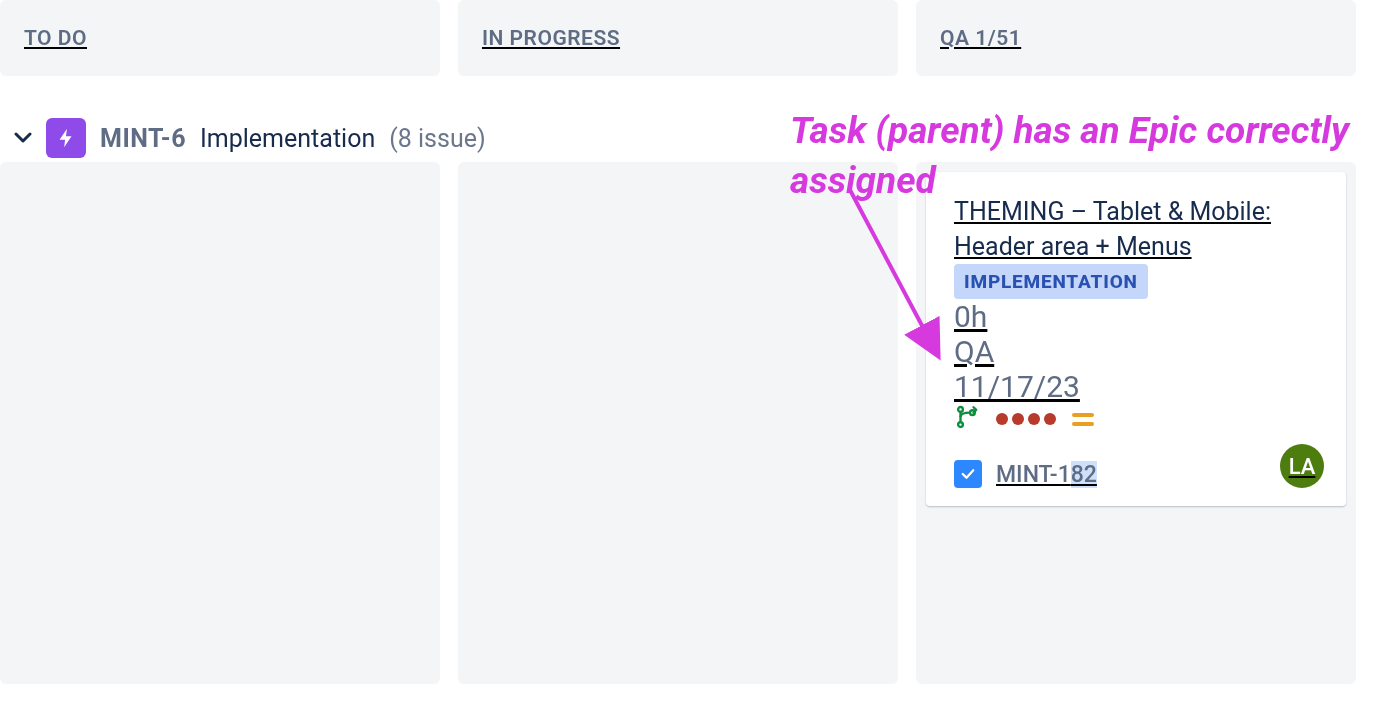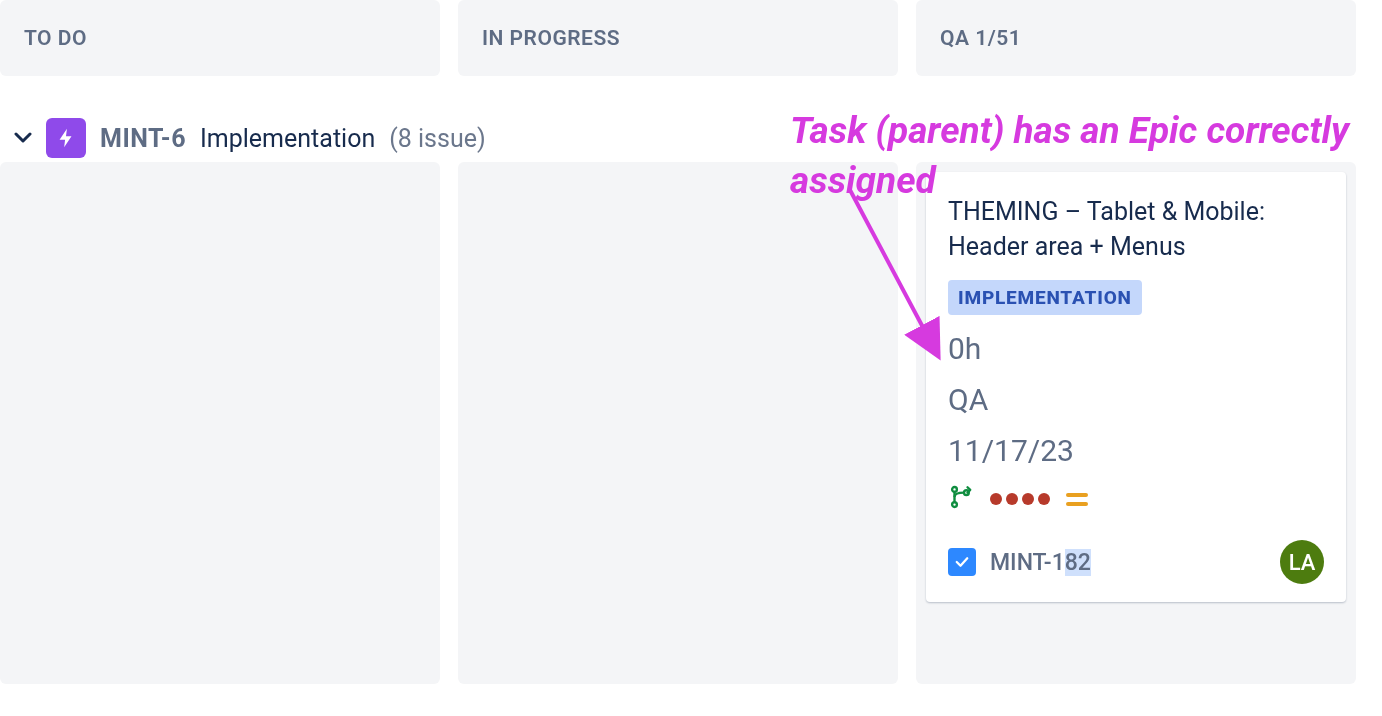--- a/index.html
+++ b/index.html
@@ -12,20 +12,21 @@
       background: #fff;
       width: 1382px;
       height: 716px;
       position: relative;
       overflow: hidden;
     }
     .board {
       display: flex;
       gap: 18px;
       padding: 0;
+      text-decoration: underline;
     }
     .column {
       flex: 0 0 440px;
       display: flex;
       flex-direction: column;
     }
     .column-header {
       background: #f4f5f7;
       border-radius: 6px;
       padding: 26px 24px;
@@ -84,24 +85,23 @@
       margin-top: 86px;
       padding: 10px;
     }
     .column.qa .column-body {
       padding-top: 10px;
     }
     .card {
       background: #fff;
       border-radius: 4px;
       box-shadow: 0 1px 2px rgba(9,30,66,0.25);
-      padding: 22px 22px 18px 22px;
+      padding: 22px 22px 18px 28px;
       display: flex;
       flex-direction: column;
-      gap: 16px;
     }
     .card-title {
       color: #172b4d;
       font-size: 25px;
       font-weight: 400;
       line-height: 1.4;
     }
     .epic-badge {
       display: inline-block;
       background: #c4d7fb;
@@ -143,21 +143,21 @@
       gap: 5px;
     }
     .priority-line {
       width: 22px;
       height: 4px;
       background: #e9a020;
       border-radius: 2px;
     }
     .card-footer {
       display: flex;
-      align-items: center;
+      align-items: flex-end;
       justify-content: space-between;
       margin-top: 10px;
     }
     .footer-left {
       display: flex;
       align-items: center;
       gap: 14px;
     }
     .task-icon {
       width: 28px;

